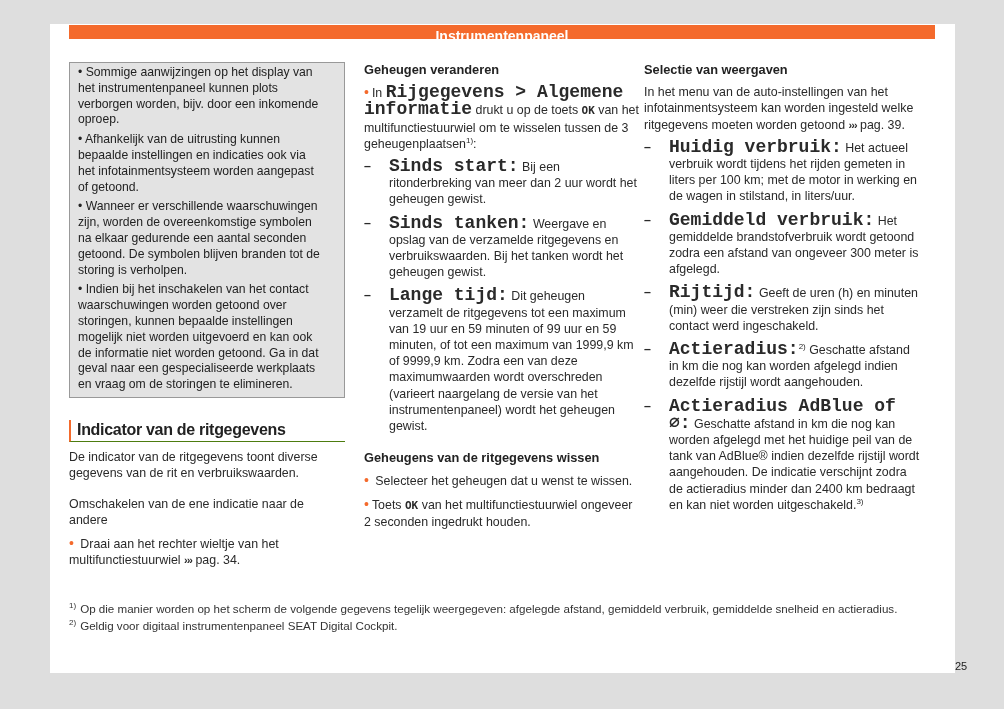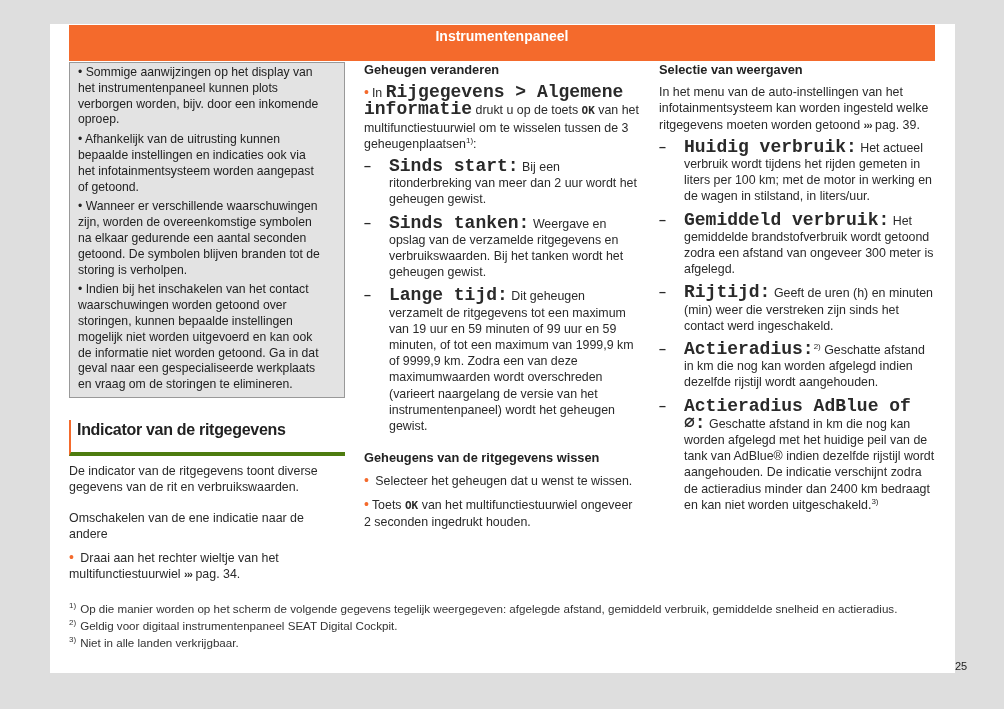--- a/index.html
+++ b/index.html
@@ -4,36 +4,36 @@
 <style>
   html, body { margin:0; padding:0; }
   body {
     width:1004px; height:709px; background:#dedede; position:relative; overflow:hidden;
     font-family:"Liberation Sans", sans-serif; color:#2a2a2a;
   }
   .page {
     position:absolute; left:50px; top:24px; width:905px; height:649px; background:#fff;
   }
   .banner {
-    position:absolute; left:69px; top:25px; width:866px; height:36px; background:#f46a2c;
+    position:absolute; left:69px; top:25px; width:866px; height:14px; background:#f46a2c;
     color:#fff; font-weight:bold; font-size:14px; text-align:center; line-height:22px;
   }
   .col { position:absolute; font-size:12.4px; line-height:16.2px; }
   .col1 { left:69px; top:62px; width:276px; }
   .col2 { left:364px; top:62px; width:276px; }
-  .col3 { left:659px; top:62px; width:276px; }
+  .col3 { left:644px; top:62px; width:276px; }
   .note-box {
     background:#e3e3e3; border:1px solid #999; padding:2px 7px 4px 8px; box-sizing:border-box;
     font-size:12.2px; line-height:15.8px; color:#222;
   }
   .note-box p { margin:0 17px 4px 0; }
   .note-box p:last-child { margin-bottom:0; }
   .sec-head {
-    margin-top:22px; border-left:2px solid #f46a2c; border-bottom:4px solid #4d7c0f;
-    padding:2px 0 14px 6px; font-weight:bold; font-size:16px; letter-spacing:-0.3px; color:#222;
+    margin-top:22px; border-left:2px solid #f46a2c; border-bottom:1px solid #4d7c0f;
+    padding:2px 0 3px 6px; font-weight:bold; font-size:16px; letter-spacing:-0.3px; color:#222;
   }
   .plain { margin:7px 0 0 0; }
   .subhead { font-weight:bold; font-size:12.8px; color:#222; margin:0 0 6px 0; }
   .subhead-reg { margin:14px 0 6px 0; }
   .bullet { color:#f46a2c; font-size:14px; margin-right:3px; }
   .para { margin:0 0 6px 0; }
   .mono { font-family:"Liberation Mono", monospace; font-weight:bold; font-size:18px; }
   .ok { font-family:"DejaVu Sans Mono", monospace; font-weight:bold; font-size:11px; }
   sup { font-size:8px; vertical-align:super; line-height:0; }
   .dash-item { position:relative; padding-left:25px; margin:0 0 7px 0; }
@@ -133,16 +133,15 @@
   <div class="dash-item">
     <span class="dash">–</span>
     <span class="mono">Actieradius AdBlue of ⌀:</span>
     <span>Geschatte afstand in km die nog kan worden afgelegd met het huidige peil van de tank van AdBlue® indien dezelfde rijstijl wordt aangehouden. De indicatie verschijnt zodra de actieradius minder dan 2400 km bedraagt en kan niet worden uitgeschakeld.</span><sup>3)</sup>
   </div>
 </div>
 
 <div class="footnotes">
   <div><sup>1)</sup><span>Op die manier worden op het scherm de volgende gegevens tegelijk weergegeven: afgelegde afstand, gemiddeld verbruik, gemiddelde snelheid en actieradius.</span></div>
   <div><sup>2)</sup><span>Geldig voor digitaal instrumentenpaneel SEAT Digital Cockpit.</span></div>
-  <div><sup>3)</sup><span>Niet in alle landen verkrijgbaar.</span></div>
 </div>
 
 <div class="page-num">25</div>
 
 </body></html>

